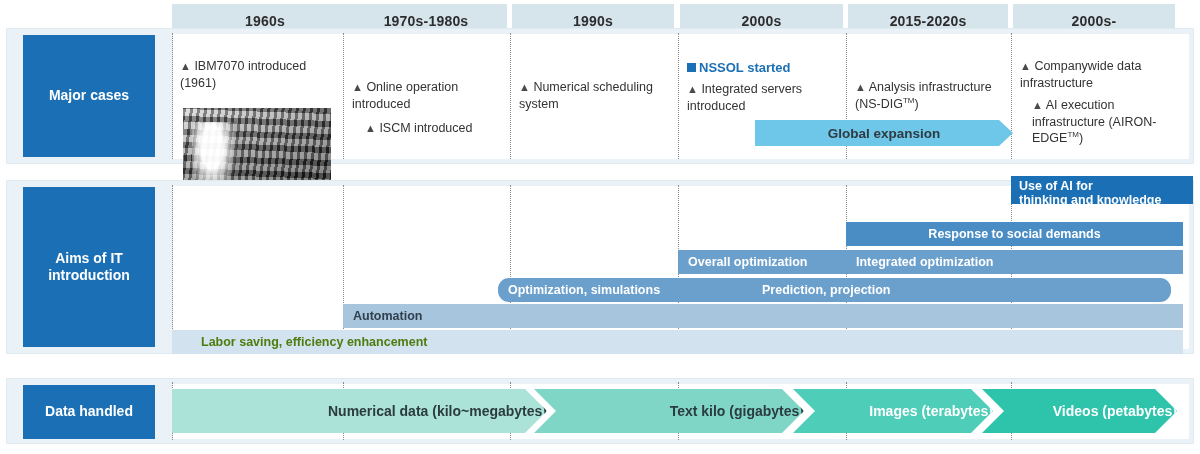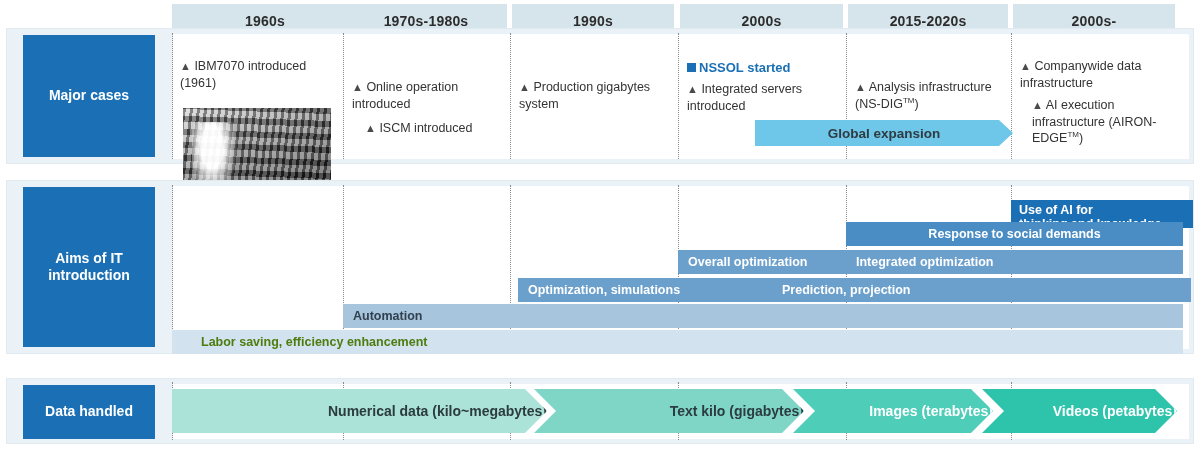--- a/index.html
+++ b/index.html
@@ -212,21 +212,21 @@
     <span class="tri">▲</span>
     <span>Online operation introduced</span>
   </div>
   <div class="case-txt" style="left:365px;top:120px;width:145px;">
     <span class="tri">▲</span>
     <span>ISCM introduced</span>
   </div>
 
   <div class="case-txt" style="left:519px;top:79px;width:152px;">
     <span class="tri">▲</span>
-    <span>Production gigabytes system</span>
+    <span>Numerical scheduling system</span>
   </div>
 
   <div class="nssol" style="left:687px;top:60px;">
     <span class="sq"></span><span>NSSOL started</span>
   </div>
   <div class="case-txt" style="left:687px;top:81px;width:152px;">
     <span class="tri">▲</span>
     <span>Integrated servers introduced</span>
   </div>
 
@@ -255,35 +255,35 @@
     </div>
   </div>
 
   <div class="vsep" style="left:172px;top:185px;height:164px;"></div>
   <div class="vsep" style="left:343px;top:185px;height:164px;"></div>
   <div class="vsep" style="left:510px;top:185px;height:164px;"></div>
   <div class="vsep" style="left:678px;top:185px;height:164px;"></div>
   <div class="vsep" style="left:846px;top:185px;height:164px;"></div>
   <div class="vsep" style="left:1011px;top:185px;height:164px;"></div>
 
-  <div class="aimbar dark two-line" style="left:1011px;top:200px;width:182px;height:28px;">
+  <div class="aimbar dark two-line" style="left:1011px;top:176px;width:182px;height:28px;">
     <div>Use of AI for</div>
     <div>thinking and knowledge</div>
   </div>
 
   <div class="aimbar mid" style="left:846px;top:222px;width:337px;height:24px;justify-content:center;">
     <span>Response to social demands</span>
   </div>
 
   <div class="aimbar mid2" style="left:678px;top:250px;width:505px;height:24px;">
     <span class="seg" style="width:168px;">Overall optimization</span>
     <span class="seg">Integrated optimization</span>
   </div>
 
-  <div class="aimbar mid2" style="left:518px;top:278px;width:673px;height:24px;">
+  <div class="aimbar mid2" style="left:498px;top:278px;width:673px;height:24px;border-radius:11px;">
     <span class="seg" style="width:168px;">Optimization, simulations</span>
     <span class="seg" style="padding-left:96px;">Prediction, projection</span>
   </div>
 
   <div class="aimbar light" style="left:343px;top:304px;width:840px;height:24px;">
     <span class="seg">Automation</span>
   </div>
 
   <div class="aimbar light2" style="left:172px;top:330px;width:1011px;height:24px;">
     <span class="seg">Labor saving, efficiency enhancement</span>

